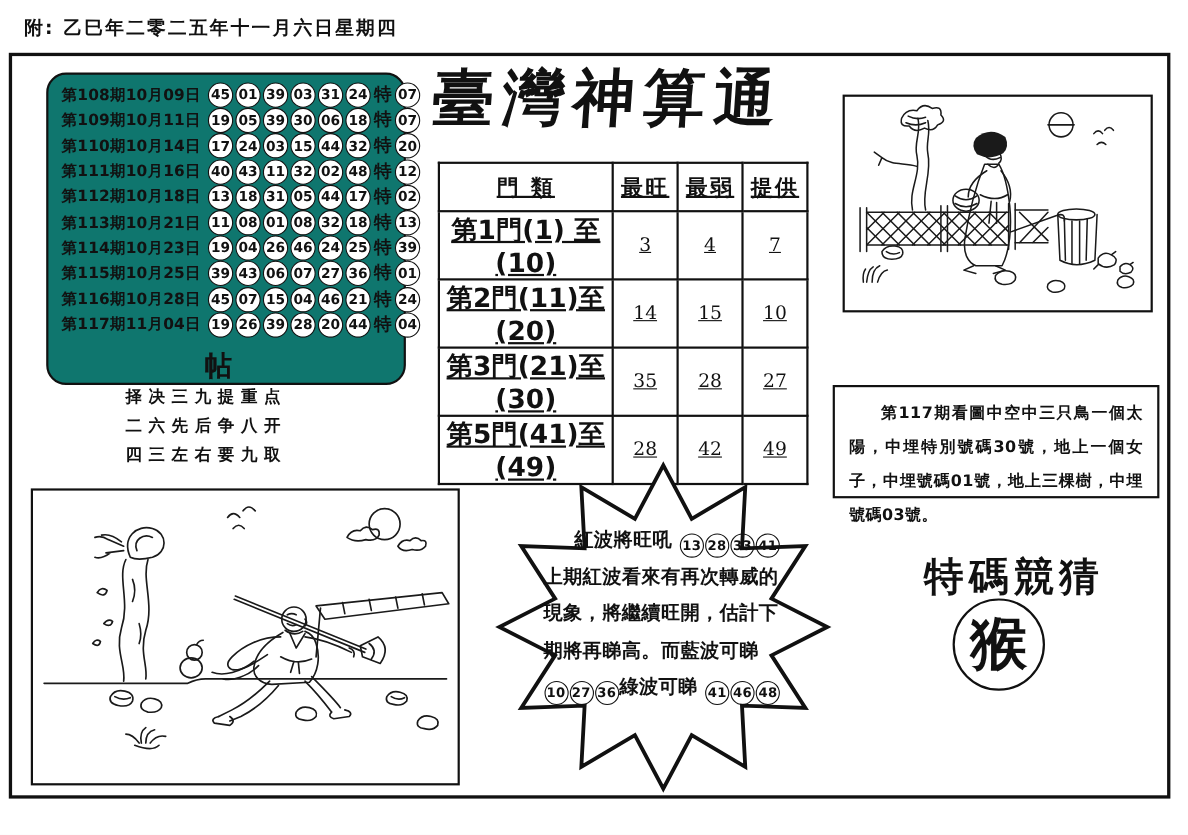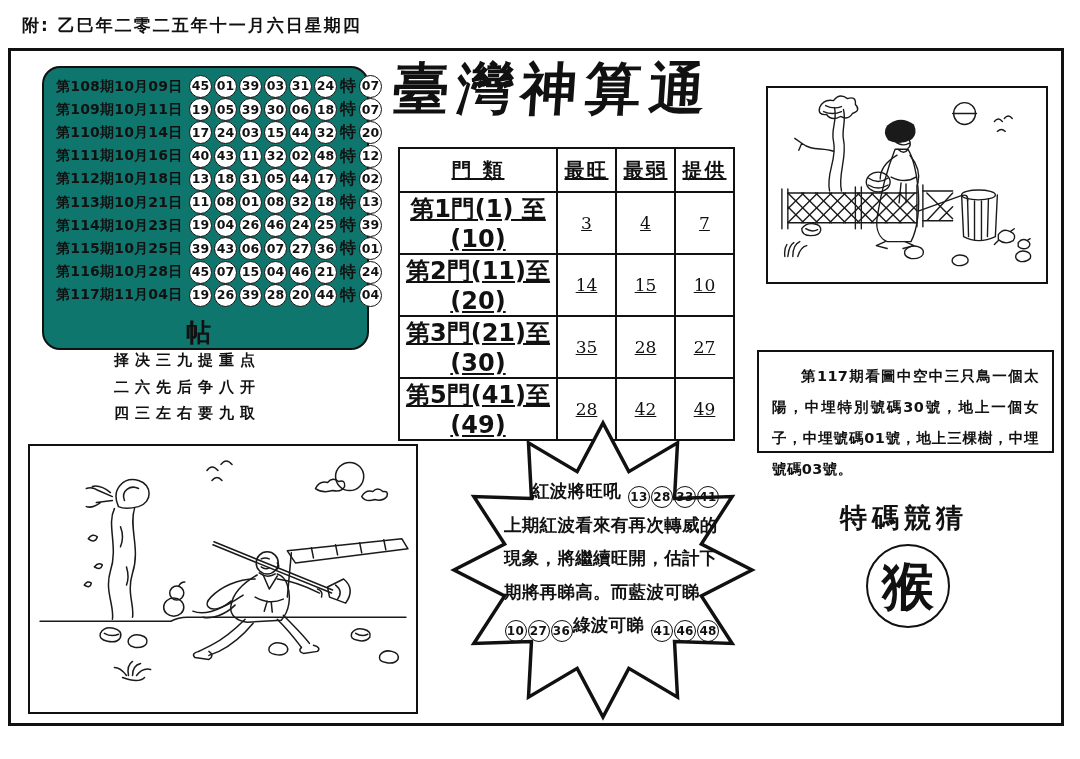--- a/index.html
+++ b/index.html
@@ -51,28 +51,28 @@
 
   
   #hint-box{left:757px;top:312px;width:297px;height:103px;border:2px solid #111;box-sizing:border-box;
             padding:9px 13px 0 13px;background:#fff;margin-top:38px;}
   #hint-text{font-size:14.5px;font-weight:700;line-height:31px;text-indent:2em;letter-spacing:0.4px;
              text-align:justify;}
 
   
   #starburst{left:447px;top:419px;width:312px;height:302px;}
   #starburst svg{position:absolute;left:0;top:0;width:100%;height:100%;}
-  #starburst-text{position:absolute;left:57px;top:56px;width:218px;font-size:17.5px;font-weight:700;
+  #starburst-text{position:absolute;left:47px;top:56px;width:218px;font-size:17.5px;font-weight:700;
                   line-height:33.5px;text-indent:1.6em;letter-spacing:0.3px;}
   .sb-num{display:inline-flex;align-items:center;justify-content:center;width:20px;height:20px;
           border:1.8px solid #111;border-radius:50%;font-size:12px;font-weight:700;margin:0 0.5px;
           vertical-align:-4px;text-indent:0;line-height:1;}
 
   
-  #guess-title{left:840px;top:500px;font-size:27px;font-weight:800;letter-spacing:5px;text-align:right;}
+  #guess-title{left:840px;top:500px;font-size:36px;font-weight:800;letter-spacing:5px;text-align:right;}
   #zodiac-circle{left:866px;top:544px;width:80px;height:80px;border:2.5px solid #111;border-radius:50%;
                  display:flex;align-items:center;justify-content:center;background:#fff;}
   #zodiac-char{font-size:52px;font-weight:800;line-height:1;}
   #guess-numbers{left:836px;top:668px;white-space:nowrap;}
   .guess-num{font-size:25px;font-weight:600;margin:0 8px;
              font-family:"DejaVu Serif","Liberation Serif",serif;}
 </style>
 </head>
 <body>
 

